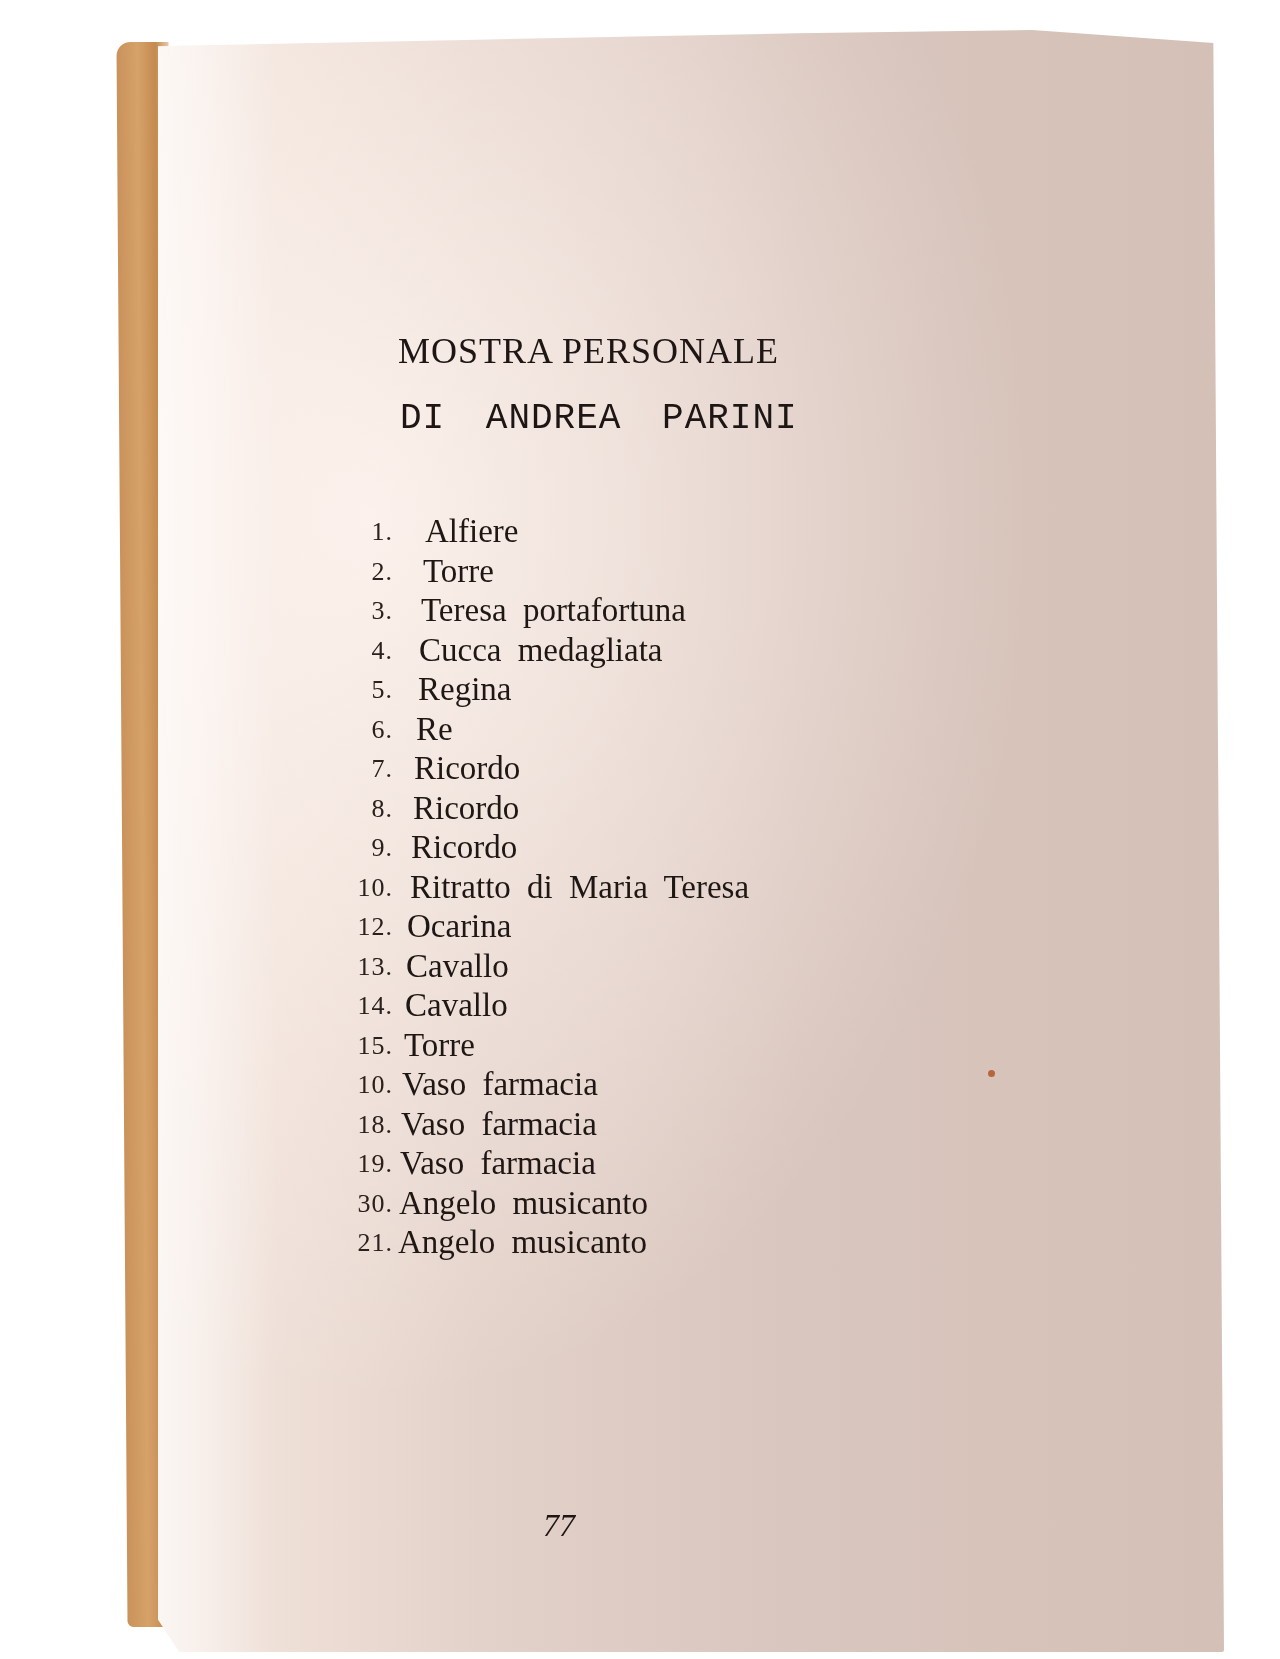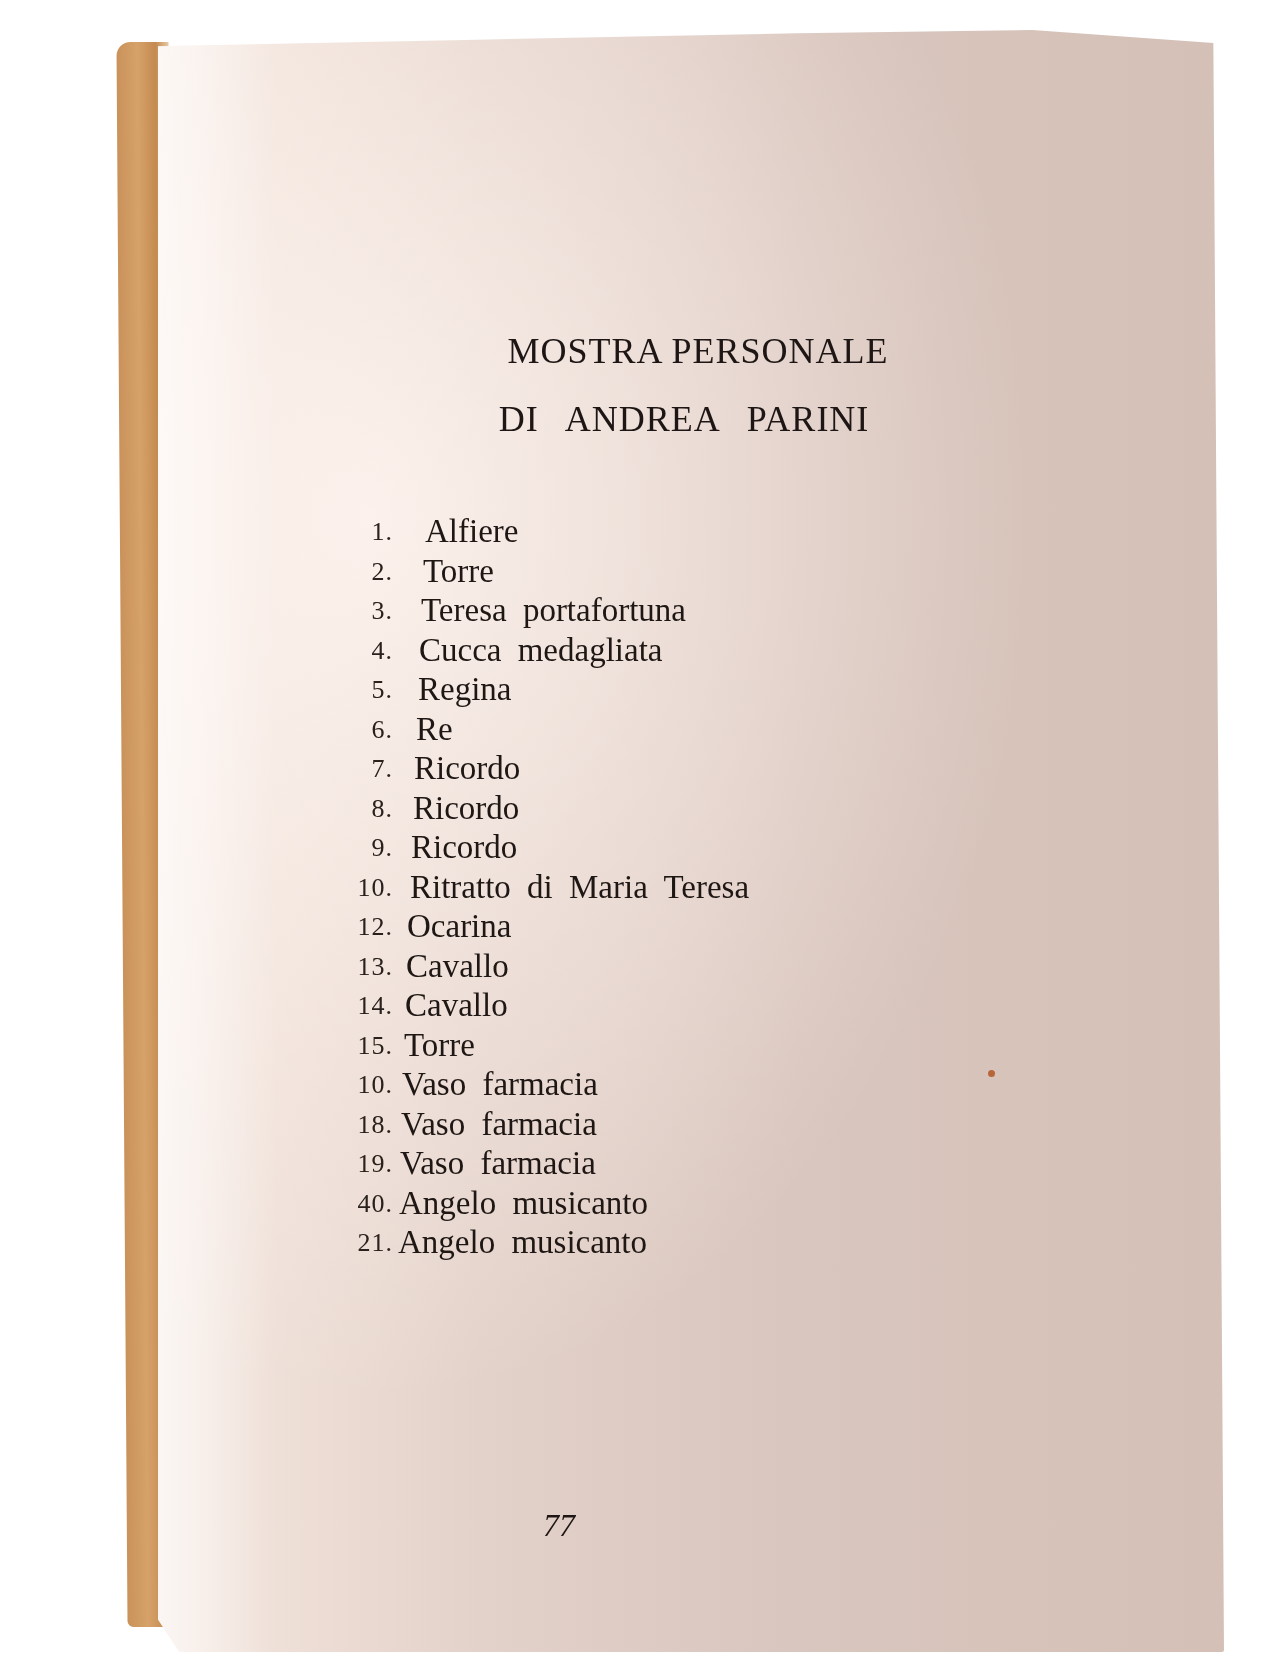--- a/index.html
+++ b/index.html
@@ -47,22 +47,22 @@
     }
     .title {
       position: absolute;
       left: 0;
       width: 100%;
       text-align: center;
       color: #1e1614;
       font-size: 36px;
       letter-spacing: 1px;
     }
-    .title.line1 { top: 300px; left: 240px; width: 600px; text-align: center; }
-    .title.line2 { top: 368px; left: 216px; width: 620px; text-align: center; word-spacing: 18px; }
+    .title.line1 { top: 300px; left: 240px; width: 600px; text-align: left; }
+    .title.line2 { top: 368px; left: 242px; width: 620px; text-align: left; word-spacing: 18px; font-family: Liberation Mono, monospace; }
 
     .list {
       position: absolute;
       left: 70px;
       top: 482px;
       width: 700px;
       margin: 0;
       padding: 0;
       list-style: none;
       color: #1f1714;
@@ -175,21 +175,21 @@
       </li>
     <li class="list-item" style="margin-left:-2px">
         <span class="item-num">18.</span>
         <span class="item-title">Vaso farmacia</span>
       </li>
     <li class="list-item" style="margin-left:-3px">
         <span class="item-num">19.</span>
         <span class="item-title">Vaso farmacia</span>
       </li>
     <li class="list-item" style="margin-left:-4px">
-        <span class="item-num">40.</span>
+        <span class="item-num">30.</span>
         <span class="item-title">Angelo musicanto</span>
       </li>
     <li class="list-item" style="margin-left:-5px">
         <span class="item-num">21.</span>
         <span class="item-title">Angelo musicanto</span>
       </li>
   </ul>
 
   <div class="page-number">77</div>
 

